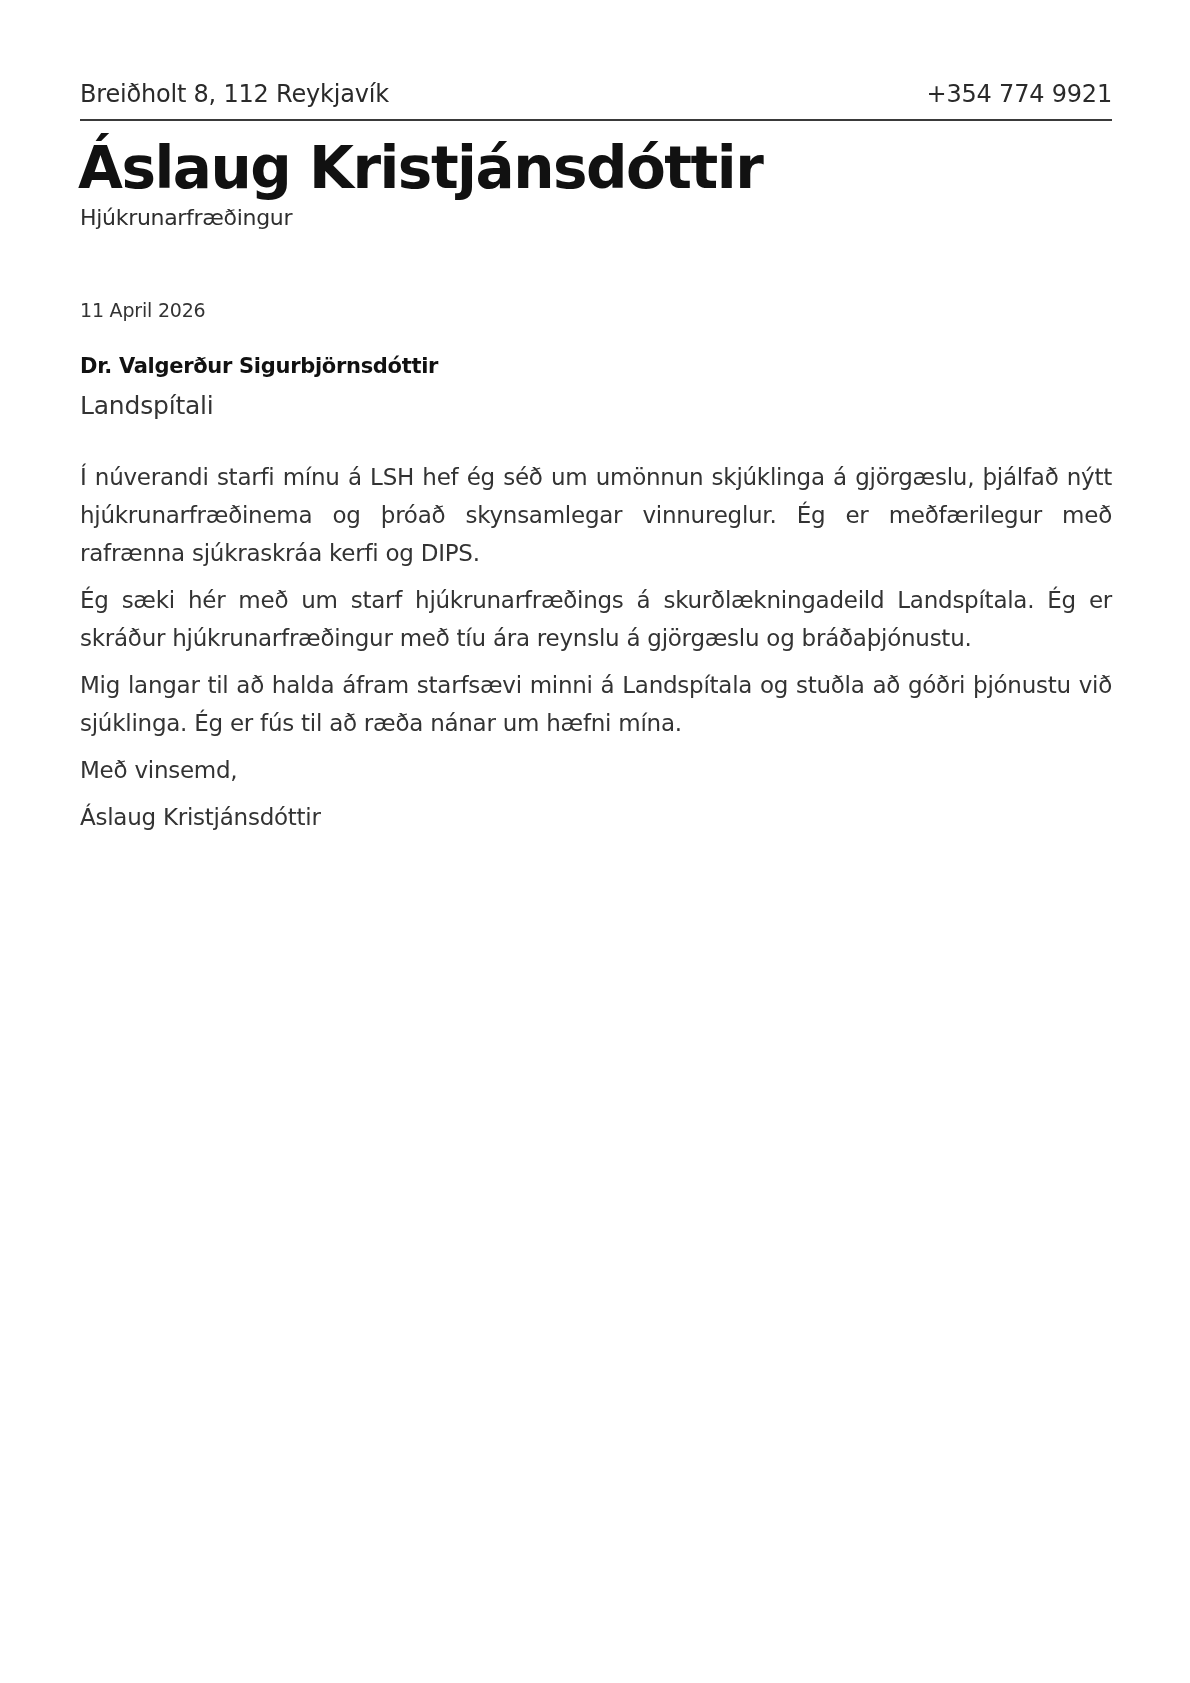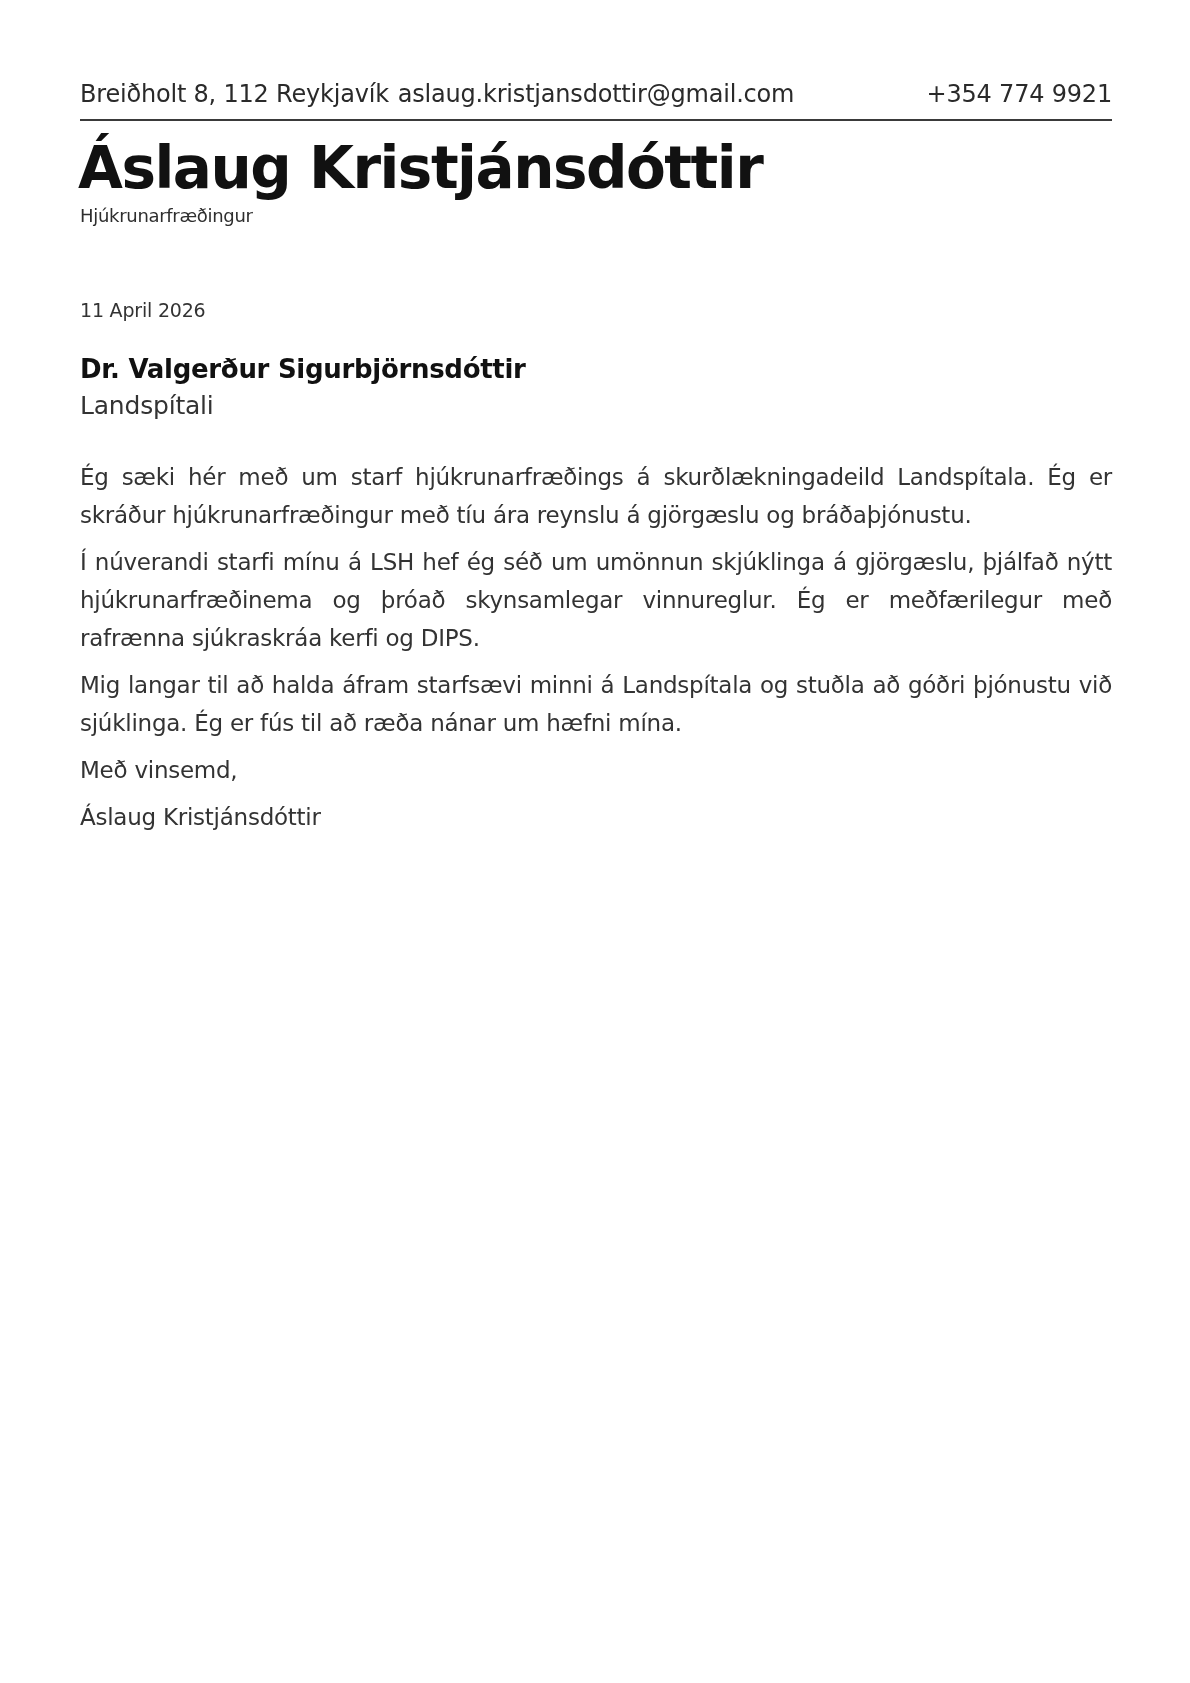--- a/index.html
+++ b/index.html
@@ -55,38 +55,38 @@
       font-weight: bold;
       color: #111111;
       letter-spacing: -1.5px;
       white-space: nowrap;
       line-height: 76px;
     }
     .job-title {
       position: absolute;
       top: 205px;
       left: 0;
-      font-size: 18px;
+      font-size: 22px;
       color: #2e2e2e;
       white-space: nowrap;
       letter-spacing: -0.3px;
     }
     .date {
       position: absolute;
       top: 299px;
       left: 0;
       font-size: 19px;
       color: #333333;
       letter-spacing: -0.2px;
     }
     .recipient-name {
       position: absolute;
       top: 354px;
       left: 0;
-      font-size: 26px;
+      font-size: 21px;
       font-weight: bold;
       color: #111111;
       letter-spacing: -0.3px;
       white-space: nowrap;
     }
     .recipient-org {
       position: absolute;
       top: 391px;
       left: 0;
       font-size: 25px;
@@ -113,35 +113,34 @@
       text-align: left;
     }
   </style>
 </head>
 <body>
 
 <div class="page">
 
   <div class="contact-bar">
     <span class="contact-address">Breiðholt 8, 112 Reykjavík</span>
-    <span class="contact-email">aslaug.kristjansdottir@gmail.com</span>
     <span class="contact-phone">+354 774 9921</span>
   </div>
 
   <div class="divider"></div>
 
   <h1 class="name" style="margin:0;">Áslaug Kristjánsdóttir</h1>
   <div class="job-title">Hjúkrunarfræðingur</div>
 
   <div class="date">11 April 2026</div>
 
   <div class="recipient-name">Dr. Valgerður Sigurbjörnsdóttir</div>
   <div class="recipient-org">Landspítali</div>
 
   <div class="letter-body">
+    <p>Í núverandi starfi mínu á LSH hef ég séð um umönnun skjúklinga á gjörgæslu, þjálfað nýtt hjúkrunarfræðinema og þróað skynsamlegar vinnureglur. Ég er meðfærilegur með rafrænna sjúkraskráa kerfi og DIPS.</p>
     <p>Ég sæki hér með um starf hjúkrunarfræðings á skurðlækningadeild Landspítala. Ég er skráður hjúkrunarfræðingur með tíu ára reynslu á gjörgæslu og bráðaþjónustu.</p>
-    <p>Í núverandi starfi mínu á LSH hef ég séð um umönnun skjúklinga á gjörgæslu, þjálfað nýtt hjúkrunarfræðinema og þróað skynsamlegar vinnureglur. Ég er meðfærilegur með rafrænna sjúkraskráa kerfi og DIPS.</p>
     <p>Mig langar til að halda áfram starfsævi minni á Landspítala og stuðla að góðri þjónustu við sjúklinga. Ég er fús til að ræða nánar um hæfni mína.</p>
     <p class="closing">Með vinsemd,</p>
     <p class="signature">Áslaug Kristjánsdóttir</p>
   </div>
 
 </div>
 
 </body></html>

